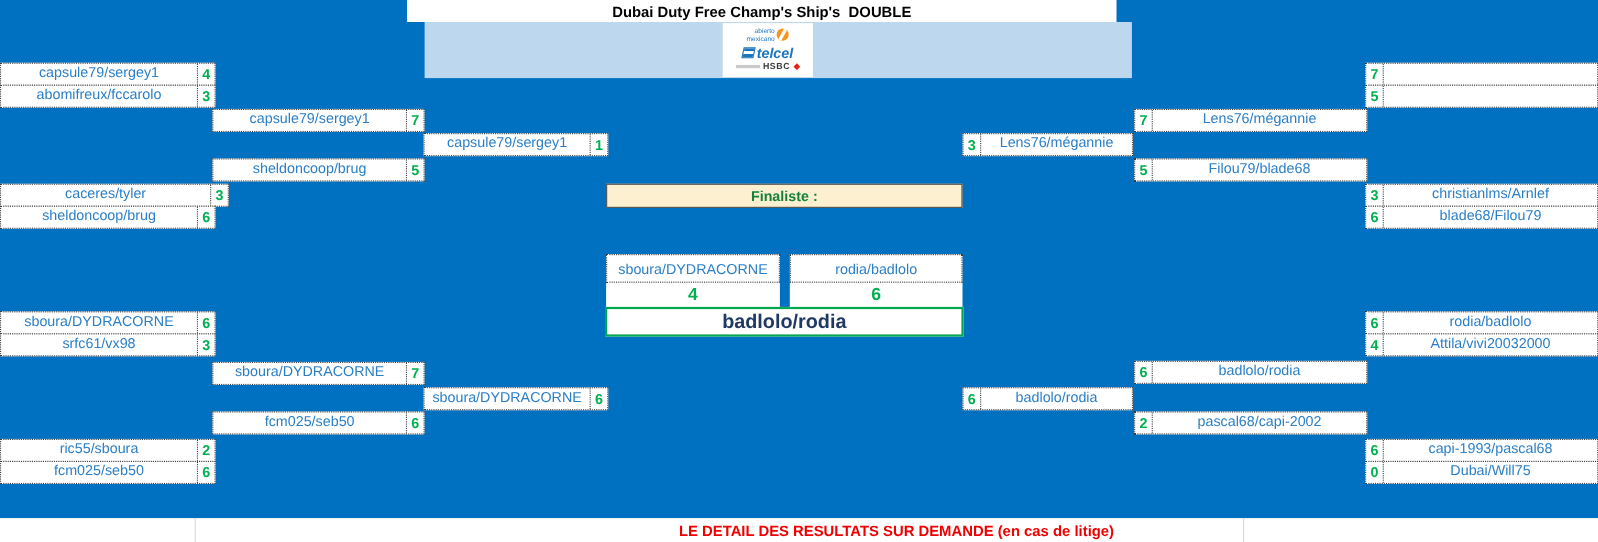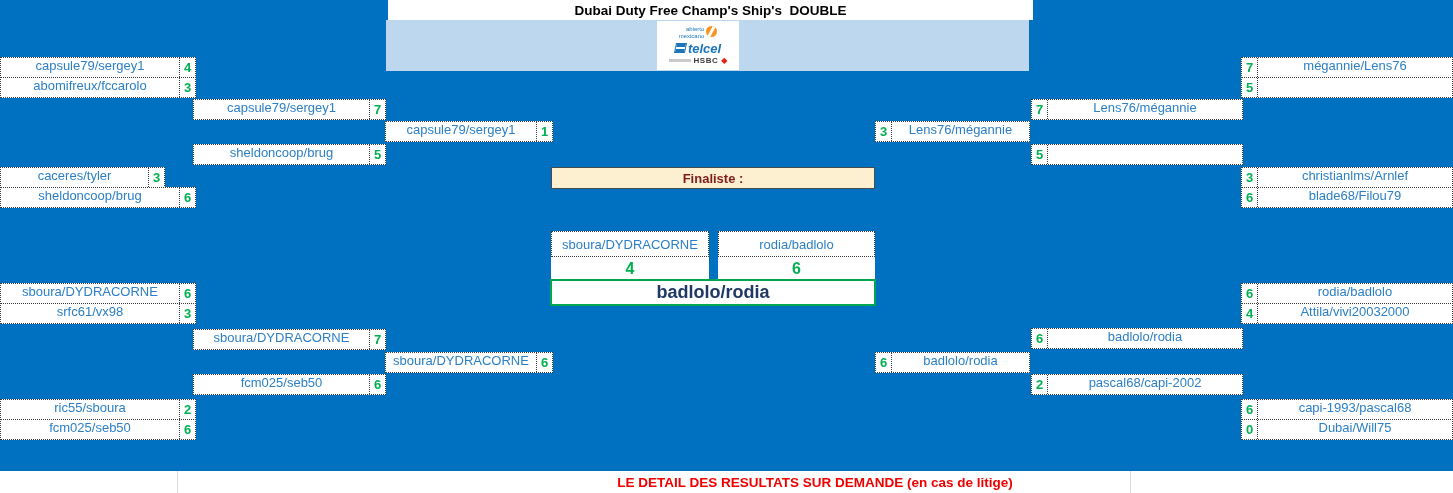--- a/index.html
+++ b/index.html
@@ -5,21 +5,21 @@
   html,body{margin:0;padding:0;background:#fff;}
   #stage{
     position:relative;width:1453px;height:493px;overflow:hidden;background:#fff;
     font-family:"Liberation Sans", sans-serif;
   }
   #blue-field{position:absolute;left:0;top:0;width:1453px;height:471px;background:#0070c0;}
   .gridline{position:absolute;top:471px;height:22px;width:1px;background:#d9d9d9;}
 
   
   #title-bar{
-    position:absolute;left:388px;top:0;width:645px;height:20px;background:#fff;
+    position:absolute;left:370px;top:0;width:645px;height:20px;background:#fff;
     display:flex;align-items:center;justify-content:center;
   }
   #title-bar span{font-size:13.5px;font-weight:bold;color:#000;white-space:pre;}
   #banner{position:absolute;left:386px;top:20px;width:643px;height:51px;background:#bdd7ee;}
   #logo-box{
     position:absolute;left:657px;top:21px;width:82px;height:49px;background:#fff;
     display:flex;flex-direction:column;align-items:center;justify-content:center;line-height:1;
   }
   .lg-top{display:flex;align-items:flex-start;gap:2px;}
   .lg-am{font-size:6px;color:#1b75bb;text-align:right;line-height:1.15;}
@@ -43,21 +43,21 @@
     width:16px;align-self:stretch;display:flex;align-items:center;justify-content:center;
     color:#00b050;font-weight:bold;font-size:13px;box-sizing:border-box;
   }
   .cl .s{border-left:1px dotted #3c3c3c;}
   .cr .s{border-right:1px dotted #3c3c3c;}
 
   
   #finaliste{
     position:absolute;left:551px;top:167px;width:324px;height:22px;background:#fcf0d0;
     border:1px solid #4a4a4a;box-sizing:border-box;display:flex;align-items:center;justify-content:center;
-    font-size:13px;font-weight:600;color:#7f1d1d;
+    font-size:13px;font-weight:600;color:#15803d;
   }
   .final-col{position:absolute;top:231px;background:#fff;}
   .final-name{
     box-sizing:border-box;height:26px;border:1px dotted #3c3c3c;display:flex;align-items:center;justify-content:center;
     color:#2b7fc6;font-size:13px;
   }
   .final-score{height:23px;display:flex;align-items:center;justify-content:center;color:#00b050;font-weight:bold;font-size:16px;}
   #winner-box{
     position:absolute;left:550px;top:279px;width:326px;height:27px;background:#fff;
     border:2px solid #00a650;box-sizing:border-box;display:flex;align-items:center;justify-content:center;
@@ -100,21 +100,21 @@
   </div>
 
   <div class="cell cl" style="left:0;top:57px;width:196px">
     <span class="t">capsule79/sergey1</span>
     <span class="s">4</span>
   </div>
   <div class="cell cl" style="left:0;top:77px;width:196px">
     <span class="t">abomifreux/fccarolo</span>
     <span class="s">3</span>
   </div>
-  <div class="cell cl" style="left:0;top:167px;width:165px">
+  <div class="cell cl" style="left:0;top:167px;width:208px">
     <span class="t">caceres/tyler</span>
     <span class="s">3</span>
   </div>
   <div class="cell cl" style="left:0;top:187px;width:196px">
     <span class="t">sheldoncoop/brug</span>
     <span class="s">6</span>
   </div>
   <div class="cell cl" style="left:0;top:283px;width:196px">
     <span class="t">sboura/DYDRACORNE</span>
     <span class="s">6</span>
@@ -153,21 +153,20 @@
     <span class="t">capsule79/sergey1</span>
     <span class="s">1</span>
   </div>
   <div class="cell cl" style="left:385px;top:352px;width:168px">
     <span class="t">sboura/DYDRACORNE</span>
     <span class="s">6</span>
   </div>
 
   <div class="cell cr" style="left:1241px;top:57px;width:212px">
     <span class="s">7</span>
-    <span class="t">mégannie/Lens76</span>
   </div>
   <div class="cell cr" style="left:1241px;top:77px;width:212px">
     <span class="s">5</span>
   </div>
   <div class="cell cr" style="left:1241px;top:167px;width:212px">
     <span class="s">3</span>
     <span class="t">christianlms/Arnlef</span>
   </div>
   <div class="cell cr" style="left:1241px;top:187px;width:212px">
     <span class="s">6</span>
@@ -189,20 +188,21 @@
     <span class="s">0</span>
     <span class="t">Dubai/Will75</span>
   </div>
 
   <div class="cell cr" style="left:1031px;top:99px;width:212px">
     <span class="s">7</span>
     <span class="t">Lens76/mégannie</span>
   </div>
   <div class="cell cr" style="left:1031px;top:144px;width:212px">
     <span class="s">5</span>
+    <span class="t">Filou79/blade68</span>
   </div>
   <div class="cell cr" style="left:1031px;top:328px;width:212px">
     <span class="s">6</span>
     <span class="t">badlolo/rodia</span>
   </div>
   <div class="cell cr" style="left:1031px;top:374px;width:212px">
     <span class="s">2</span>
     <span class="t">pascal68/capi-2002</span>
   </div>
 

